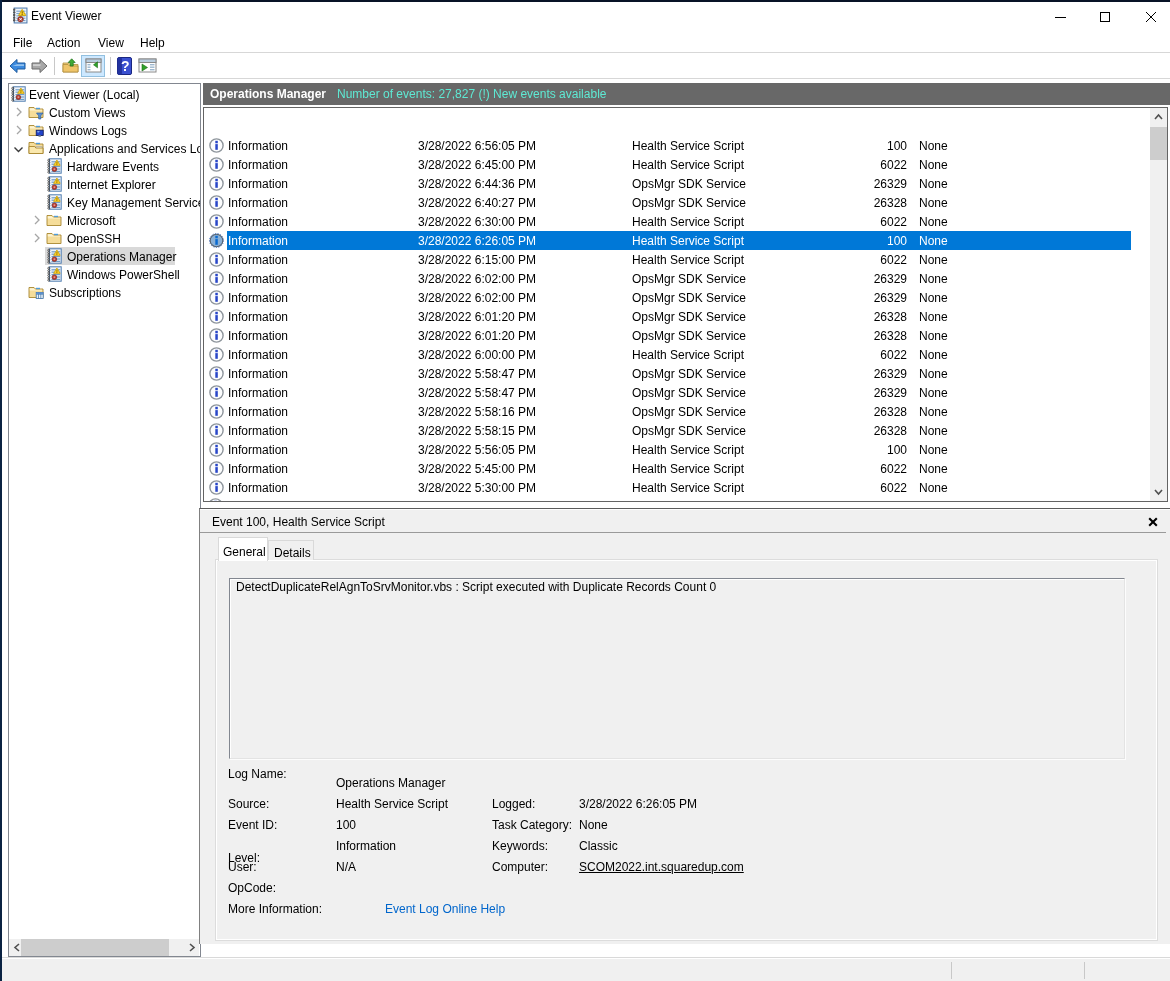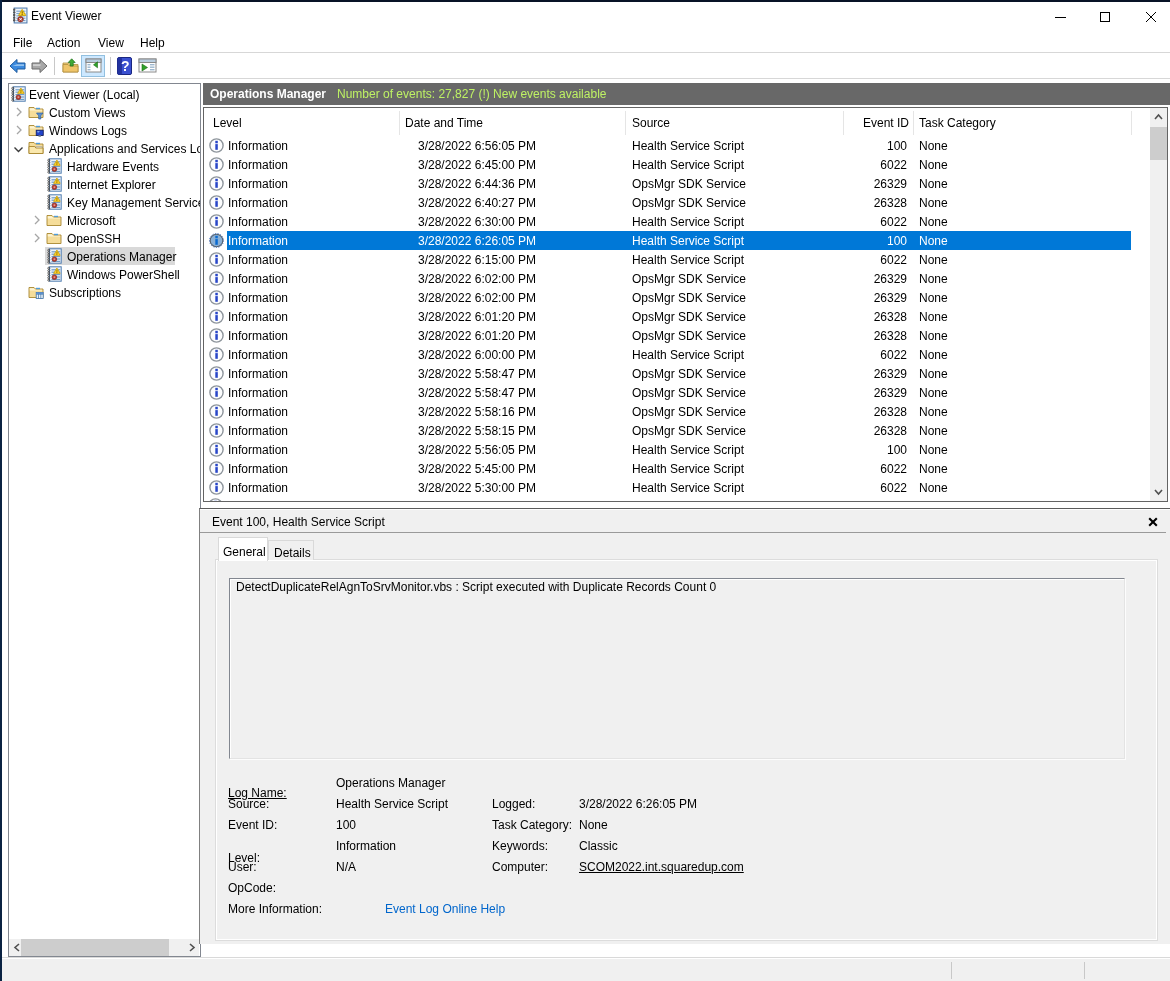--- a/index.html
+++ b/index.html
@@ -259,37 +259,25 @@
       </svg>
     <div class="abs" style="left:12px;top:0;width:148px;height:17px;background:#cdcdcd;"></div>
     <svg class="abs" style="left:178px;top:4px;" width="9" height="9" viewBox="0 0 9 9">
         <path d="M3 1 L7 4.5 L3 8" fill="none" stroke="#505050" stroke-width="1.6"></path>
       </svg>
   </div>
 </div>
 
 <div class="abs" id="darkbar" style="left:203px;top:83px;width:967px;height:22px;background:#686868;">
   <div class="txt" style="left:7px;top:5px;color:#fff;font-weight:bold;">Operations Manager</div>
-  <div class="txt" style="left:134px;top:5px;color:#bef264;">Number of events: 27,827 (!) New events available</div>
+  <div class="txt" style="left:134px;top:5px;color:#5eead4;">Number of events: 27,827 (!) New events available</div>
 </div>
 
 <div class="abs" id="list" style="left:203px;top:107px;width:965px;height:395px;background:#fff;border:1px solid #646464;overflow:hidden;">
 
-  <div class="abs" style="left:0;top:0;width:963px;height:27px;background:#fff;">
-    <div class="txt" style="left:9px;top:9px;">Level</div>
-    <div class="txt" style="left:201px;top:9px;">Date and Time</div>
-    <div class="txt" style="left:428px;top:9px;">Source</div>
-    <div class="txt" style="left:659px;top:9px;">Event ID</div>
-    <div class="txt" style="left:715px;top:9px;">Task Category</div>
-    <div class="abs" style="left:195px;top:3px;width:1px;height:24px;background:#e5e5e5;"></div>
-    <div class="abs" style="left:421px;top:3px;width:1px;height:24px;background:#e5e5e5;"></div>
-    <div class="abs" style="left:639px;top:3px;width:1px;height:24px;background:#e5e5e5;"></div>
-    <div class="abs" style="left:709px;top:3px;width:1px;height:24px;background:#e5e5e5;"></div>
-    <div class="abs" style="left:927px;top:3px;width:1px;height:24px;background:#e5e5e5;"></div>
-  </div>
   <div class="row" style="top:28px;">
     <svg class="ic" width="15" height="15">
         <use href="#ic-info"></use>
       </svg>
     <div class="txt c1">Information</div>
     <div class="txt c2">3/28/2022 6:56:05 PM</div>
     <div class="txt c3">Health Service Script</div>
     <div class="txt c4">100</div>
     <div class="txt c5">None</div>
   </div>
@@ -504,21 +492,21 @@
   <div class="abs" style="left:68px;top:31px;width:46px;height:20px;background:#f0f0f0;border:1px solid #d9d9d9;border-bottom:none;z-index:2;">
     <div class="txt" style="left:5px;top:6px;">Details</div>
   </div>
 
   <div class="abs" style="left:15px;top:50px;width:943px;height:382px;background:#f0f0f0;border:1px solid #dcdcdc;box-shadow:inset 1px 1px 0 #fff, inset -1px -1px 0 #fff;z-index:1;">
 
     <div class="abs" style="left:13px;top:18px;width:896px;height:181px;background:#f0f0f0;border-top:1px solid #828790;border-left:1px solid #828790;border-bottom:1px solid #e3e3e3;border-right:1px solid #e3e3e3;box-shadow:inset 1px 1px 0 #fff, 1px 1px 0 #fcfcfc;">
       <div class="txt" style="left:6px;top:2px;">DetectDuplicateRelAgnToSrvMonitor.vbs : Script executed with Duplicate Records Count 0</div>
     </div>
 
-    <div class="txt" style="left:12px;top:227px;text-decoration:underline;">Log Name:</div>
+    <div class="txt" style="left:12px;top:208px;">Log Name:</div>
     <div class="txt" style="left:120px;top:217px;">Operations Manager</div>
     <div class="txt" style="left:12px;top:238px;">Source:</div>
     <div class="txt" style="left:120px;top:238px;">Health Service Script</div>
     <div class="txt" style="left:276px;top:238px;">Logged:</div>
     <div class="txt" style="left:363px;top:238px;">3/28/2022 6:26:05 PM</div>
     <div class="txt" style="left:12px;top:259px;">Event ID:</div>
     <div class="txt" style="left:120px;top:259px;">100</div>
     <div class="txt" style="left:276px;top:259px;">Task Category:</div>
     <div class="txt" style="left:363px;top:259px;">None</div>
     <div class="txt" style="left:12px;top:280px;margin-top:12px;">Level:</div>

